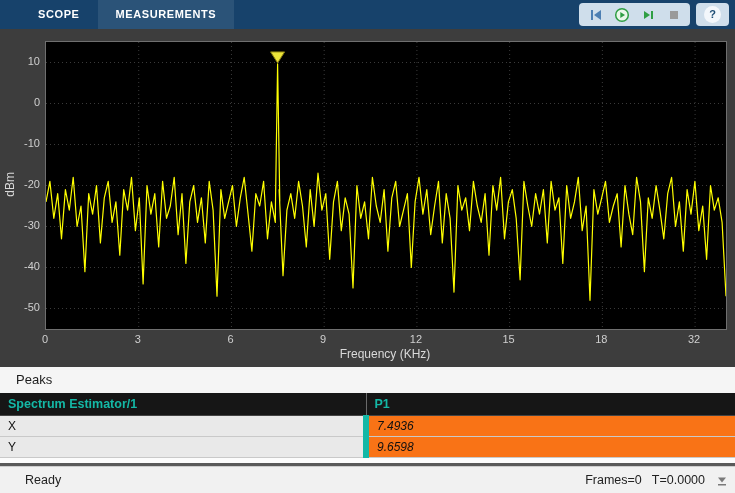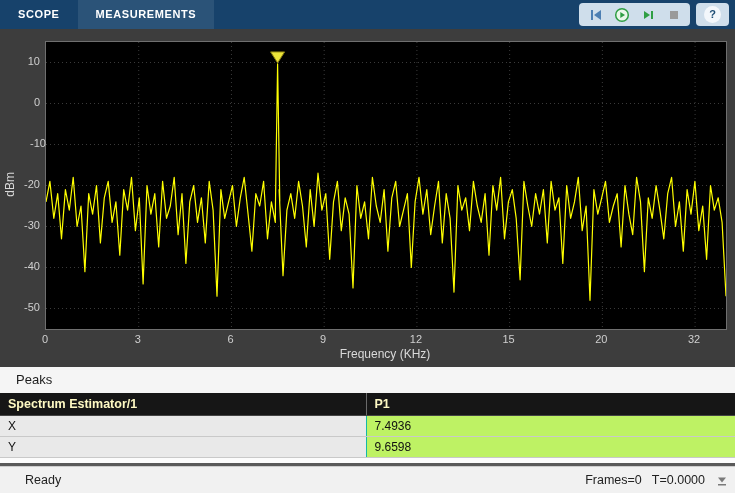--- a/index.html
+++ b/index.html
@@ -1,21 +1,21 @@
 <!DOCTYPE html>
 <html><head>
 <meta charset="utf-8">
 <style>
   html,body{margin:0;padding:0;background:#888;}
   .app{width:735px;height:493px;display:flex;flex-direction:column;overflow:hidden;
        font-family:"Liberation Sans",sans-serif;background:#fbfbfb;position:relative;}
 
   
   .toolbar{flex:0 0 29px;background:#17426b;display:flex;align-items:center;position:relative;}
-  .tabs{display:flex;align-items:stretch;height:29px;}
+  .tabs{display:flex;align-items:stretch;height:29px;padding-left:20px;}
   .tab{color:#ffffff;font-size:11px;font-weight:bold;letter-spacing:.6px;line-height:29px;
        padding:0 18px;cursor:default;}
   .tab.active{background:rgba(255,255,255,0.09);}
   .toolbar-right{position:absolute;right:6px;top:3px;display:flex;gap:6px;align-items:center;}
   .btn-pill{background:#cfdeeb;border-radius:4px;height:23px;display:flex;align-items:center;
             gap:9px;padding:0 8px;}
   .tool-btn{width:17px;height:17px;display:flex;align-items:center;justify-content:center;}
   .help-glyph{display:inline-block;width:17px;height:17px;border-radius:50%;background:#f3f7fb;
               color:#1d4d74;font-weight:bold;font-size:11px;line-height:17px;text-align:center;}
 
@@ -28,26 +28,26 @@
   .xlabel{position:absolute;top:318px;left:45px;width:680px;text-align:center;color:#d9d9d9;font-size:12px;}
   .ylabel-wrap{position:absolute;left:3px;top:12px;height:287px;display:flex;align-items:center;}
   .ylabel-wrap span{writing-mode:vertical-rl;transform:rotate(180deg);color:#d9d9d9;font-size:12px;}
 
   
   .peaks-panel{flex:1;display:flex;flex-direction:column;background:#fcfcfc;min-height:0;}
   .peaks-title{flex:0 0 26px;line-height:26px;padding-left:16px;font-size:13px;color:#1c1c1c;
                background:#f5f5f5;}
   table.peaks{border-collapse:collapse;table-layout:fixed;width:735px;}
   table.peaks col.c1{width:366px;}
-  table.peaks th{background:#161616;color:#fef9c3;font-size:12.5px;font-weight:bold;text-align:left;
+  table.peaks th{background:#161616;color:#14b8a6;font-size:12.5px;font-weight:bold;text-align:left;
                  padding:4px 8px;border-bottom:1px solid #444;}
   table.peaks th + th{border-left:1px solid #6a6a6a;margin-top:44px;}
   table.peaks td{font-size:12px;color:#111;padding:3px 8px;border-bottom:1px solid #c9c9c9;}
   table.peaks td.lbl{background:#e9e9e9;}
-  table.peaks td.val{background:#bef264;border-left:1px solid #14b8a6;}
+  table.peaks td.val{background:#f97316;border-left:6px solid #14b8a6;font-style:italic;}
 
   
   .bottom-divider{flex:0 0 3px;background:#5a5a5a;}
   .statusbar{flex:0 0 26px;background:#f1f1f1;border-top:1px solid #cdcdcd;display:flex;
              align-items:center;position:relative;font-size:12.5px;color:#222;}
   .status-left{padding-left:25px;}
   .status-right{position:absolute;right:30px;display:flex;gap:10px;}
   .dock-btn{position:absolute;right:7px;top:7px;width:13px;height:13px;display:flex;
             align-items:center;justify-content:center;}
 </style>
@@ -119,25 +119,25 @@
     <div class="ylabel-wrap">
       <span>dBm</span>
     </div>
     <div class="xlabel">Frequency (KHz)</div>
   <div class="tick-x" style="left: 30px;">0</div>
       <div class="tick-x" style="left: 122.727px;">3</div>
       <div class="tick-x" style="left: 215.455px;">6</div>
       <div class="tick-x" style="left: 308.182px;">9</div>
       <div class="tick-x" style="left: 400.909px;">12</div>
       <div class="tick-x" style="left: 493.636px;">15</div>
-      <div class="tick-x" style="left: 586.364px;">20</div>
+      <div class="tick-x" style="left: 586.364px;">18</div>
       <div class="tick-x" style="left: 679.091px;">32</div>
       <div class="tick-y" style="top: 25.5px;">10</div>
       <div class="tick-y" style="top: 66.5px;">0</div>
-      <div class="tick-y" style="top: 107.5px; margin-left: 6px;">-10</div>
+      <div class="tick-y" style="top: 107.5px;">-10</div>
       <div class="tick-y" style="top: 148.5px;">-20</div>
       <div class="tick-y" style="top: 189.5px;">-30</div>
       <div class="tick-y" style="top: 230.5px;">-40</div>
       <div class="tick-y" style="top: 271.5px;">-50</div>
     </div>
 
   <div class="peaks-panel">
     <div class="peaks-title">Peaks</div>
     <table class="peaks">
       <colgroup>

